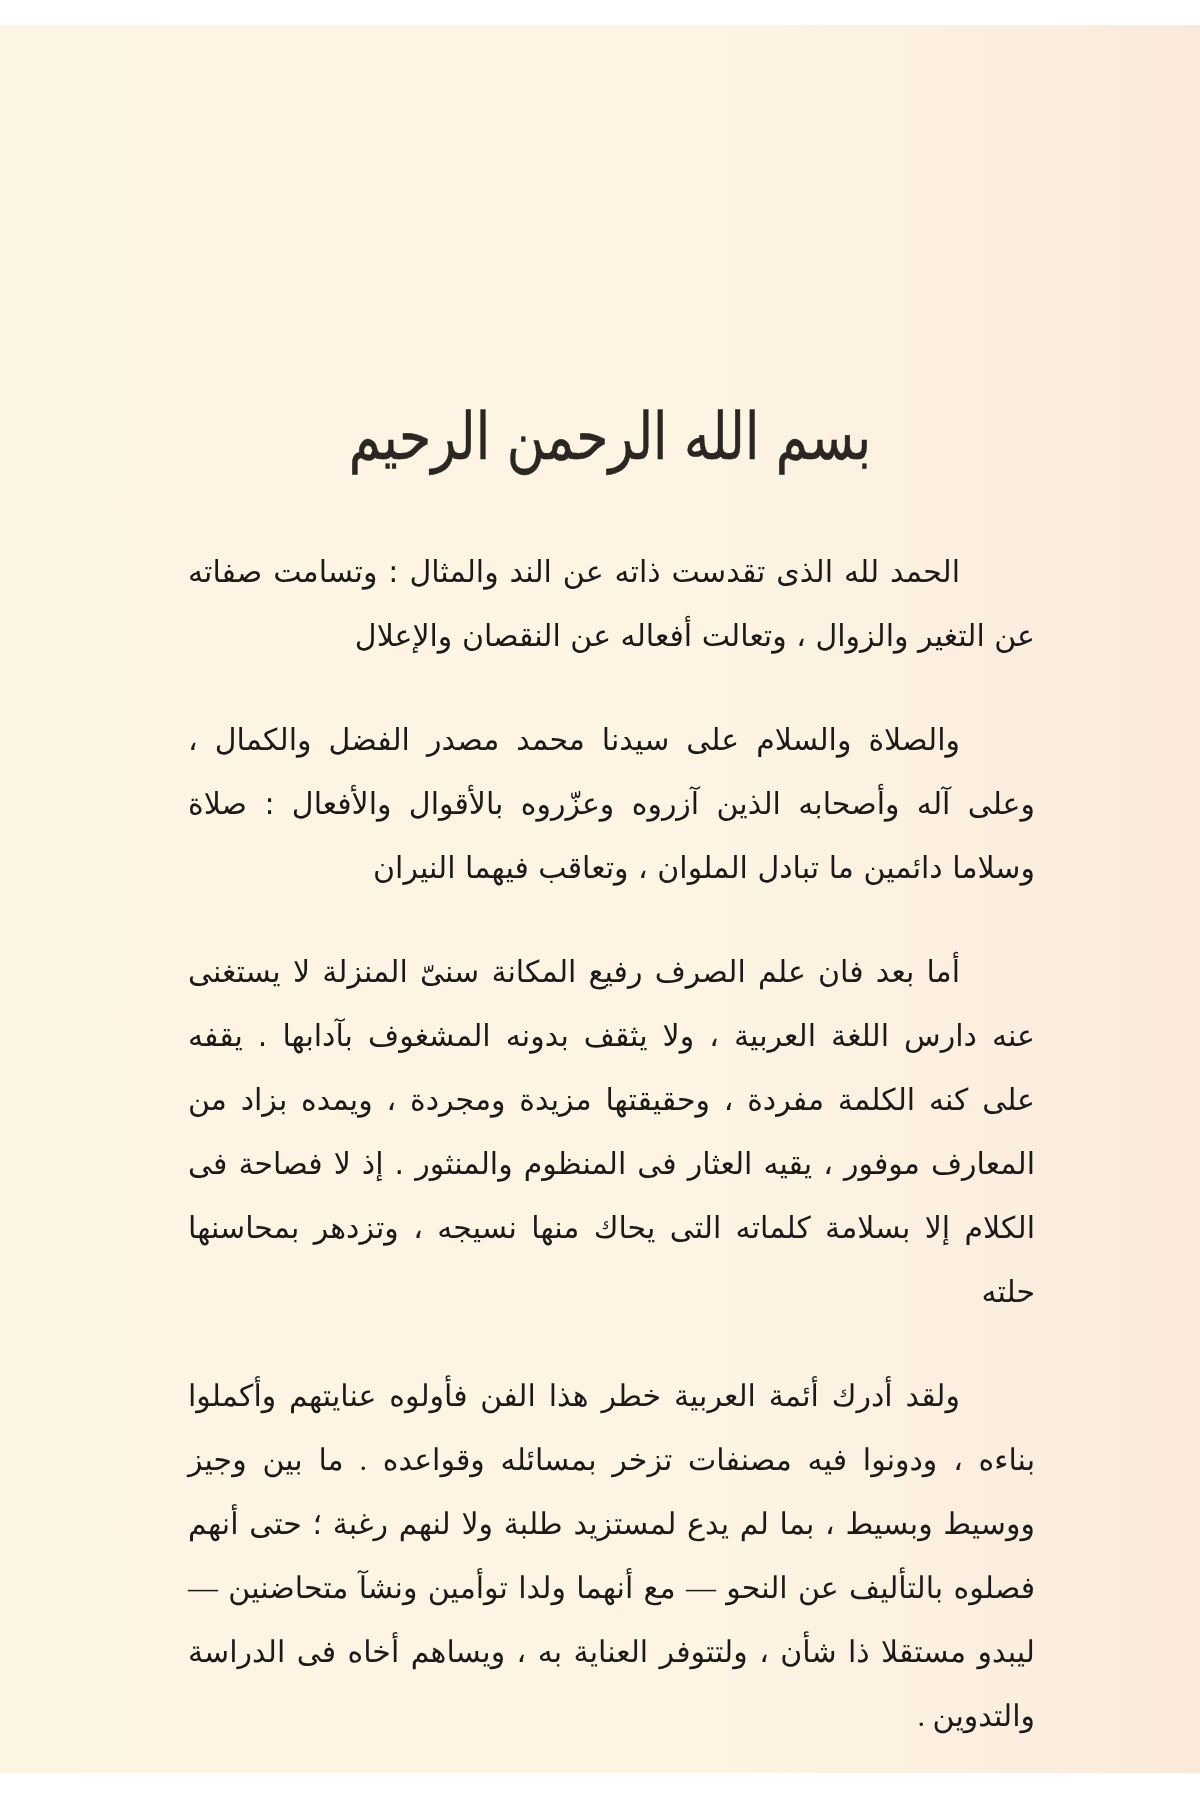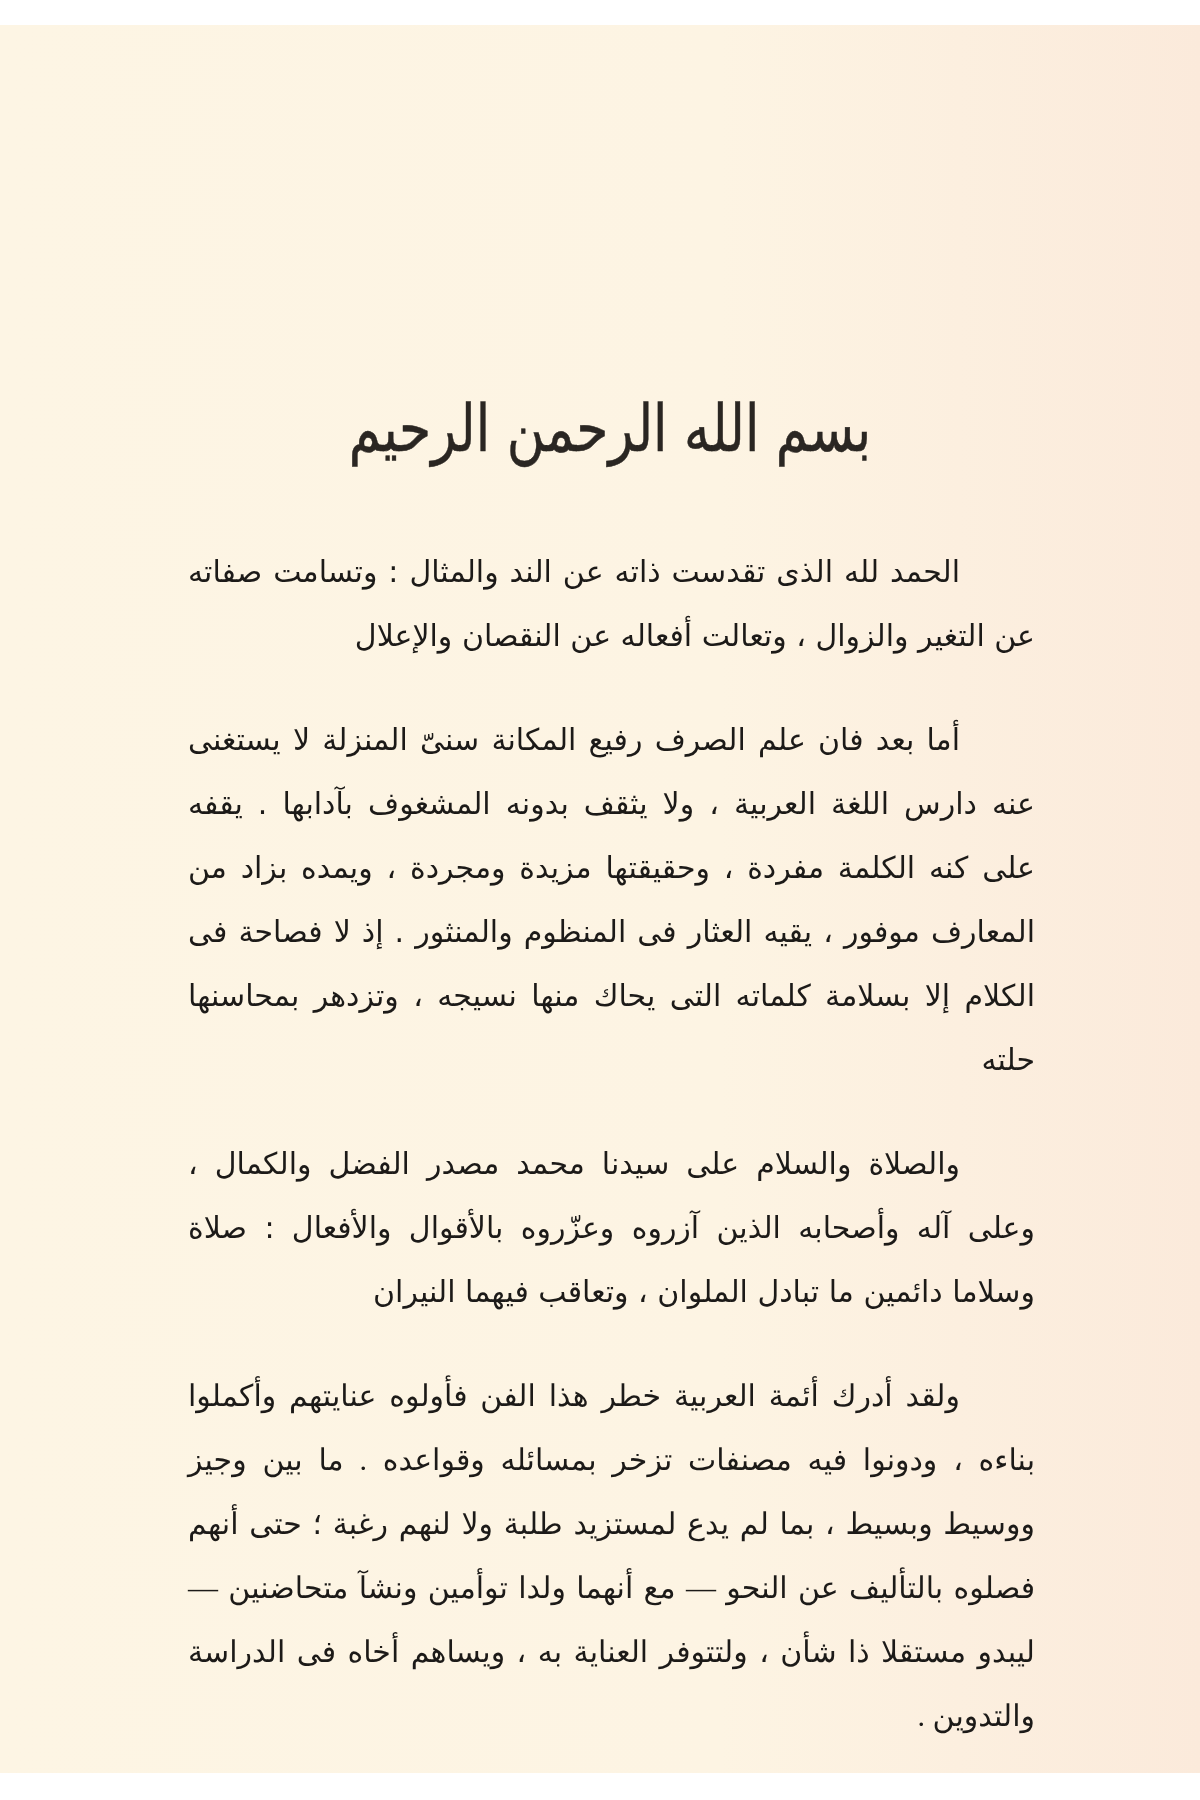--- a/index.html
+++ b/index.html
@@ -17,21 +17,21 @@
       position: absolute;
       left: 0;
       top: 25px;
       width: 1200px;
       height: 1748px;
       background: linear-gradient(90deg, #fdf5e4 0%, #fdf4e3 60%, #fbeadb 100%);
     }
     .basmala {
       position: absolute;
       left: 430px;
-      top: 340px;
+      top: 348px;
       width: 360px;
       height: 125px;
       display: flex;
       align-items: center;
       justify-content: center;
     }
     .basmala-text {
       font-family: "DejaVu Serif", serif;
       font-size: 52px;
       color: #2a2622;
@@ -63,17 +63,17 @@
 </head>
 <body>
 
 <div class="page">
   <div class="basmala">
     <span class="basmala-text">بسم الله الرحمن الرحيم</span>
   </div>
 
   <div class="text-block">
     <p class="para">الحمد لله الذى تقدست ذاته عن الند والمثال : وتسامت صفاته عن التغير والزوال ، وتعالت أفعاله عن النقصان والإعلال</p>
+    <p class="para">والصلاة والسلام على سيدنا محمد مصدر الفضل والكمال ، وعلى آله وأصحابه الذين آزروه وعزّروه بالأقوال والأفعال : صلاة وسلاما دائمين ما تبادل الملوان ، وتعاقب فيهما النيران</p>
     <p class="para">أما بعد فان علم الصرف رفيع المكانة سنىّ المنزلة لا يستغنى عنه دارس اللغة العربية ، ولا يثقف بدونه المشغوف بآدابها . يقفه على كنه الكلمة مفردة ، وحقيقتها مزيدة ومجردة ، ويمده بزاد من المعارف موفور ، يقيه العثار فى المنظوم والمنثور . إذ لا فصاحة فى الكلام إلا بسلامة كلماته التى يحاك منها نسيجه ، وتزدهر بمحاسنها حلته</p>
-    <p class="para">والصلاة والسلام على سيدنا محمد مصدر الفضل والكمال ، وعلى آله وأصحابه الذين آزروه وعزّروه بالأقوال والأفعال : صلاة وسلاما دائمين ما تبادل الملوان ، وتعاقب فيهما النيران</p>
     <p class="para">ولقد أدرك أئمة العربية خطر هذا الفن فأولوه عنايتهم وأكملوا بناءه ، ودونوا فيه مصنفات تزخر بمسائله وقواعده . ما بين وجيز ووسيط وبسيط ، بما لم يدع لمستزيد طلبة ولا لنهم رغبة ؛ حتى أنهم فصلوه بالتأليف عن النحو — مع أنهما ولدا توأمين ونشآ متحاضنين — ليبدو مستقلا ذا شأن ، ولتتوفر العناية به ، ويساهم أخاه فى الدراسة والتدوين .</p>
   </div>
 </div>
 
 </body></html>

